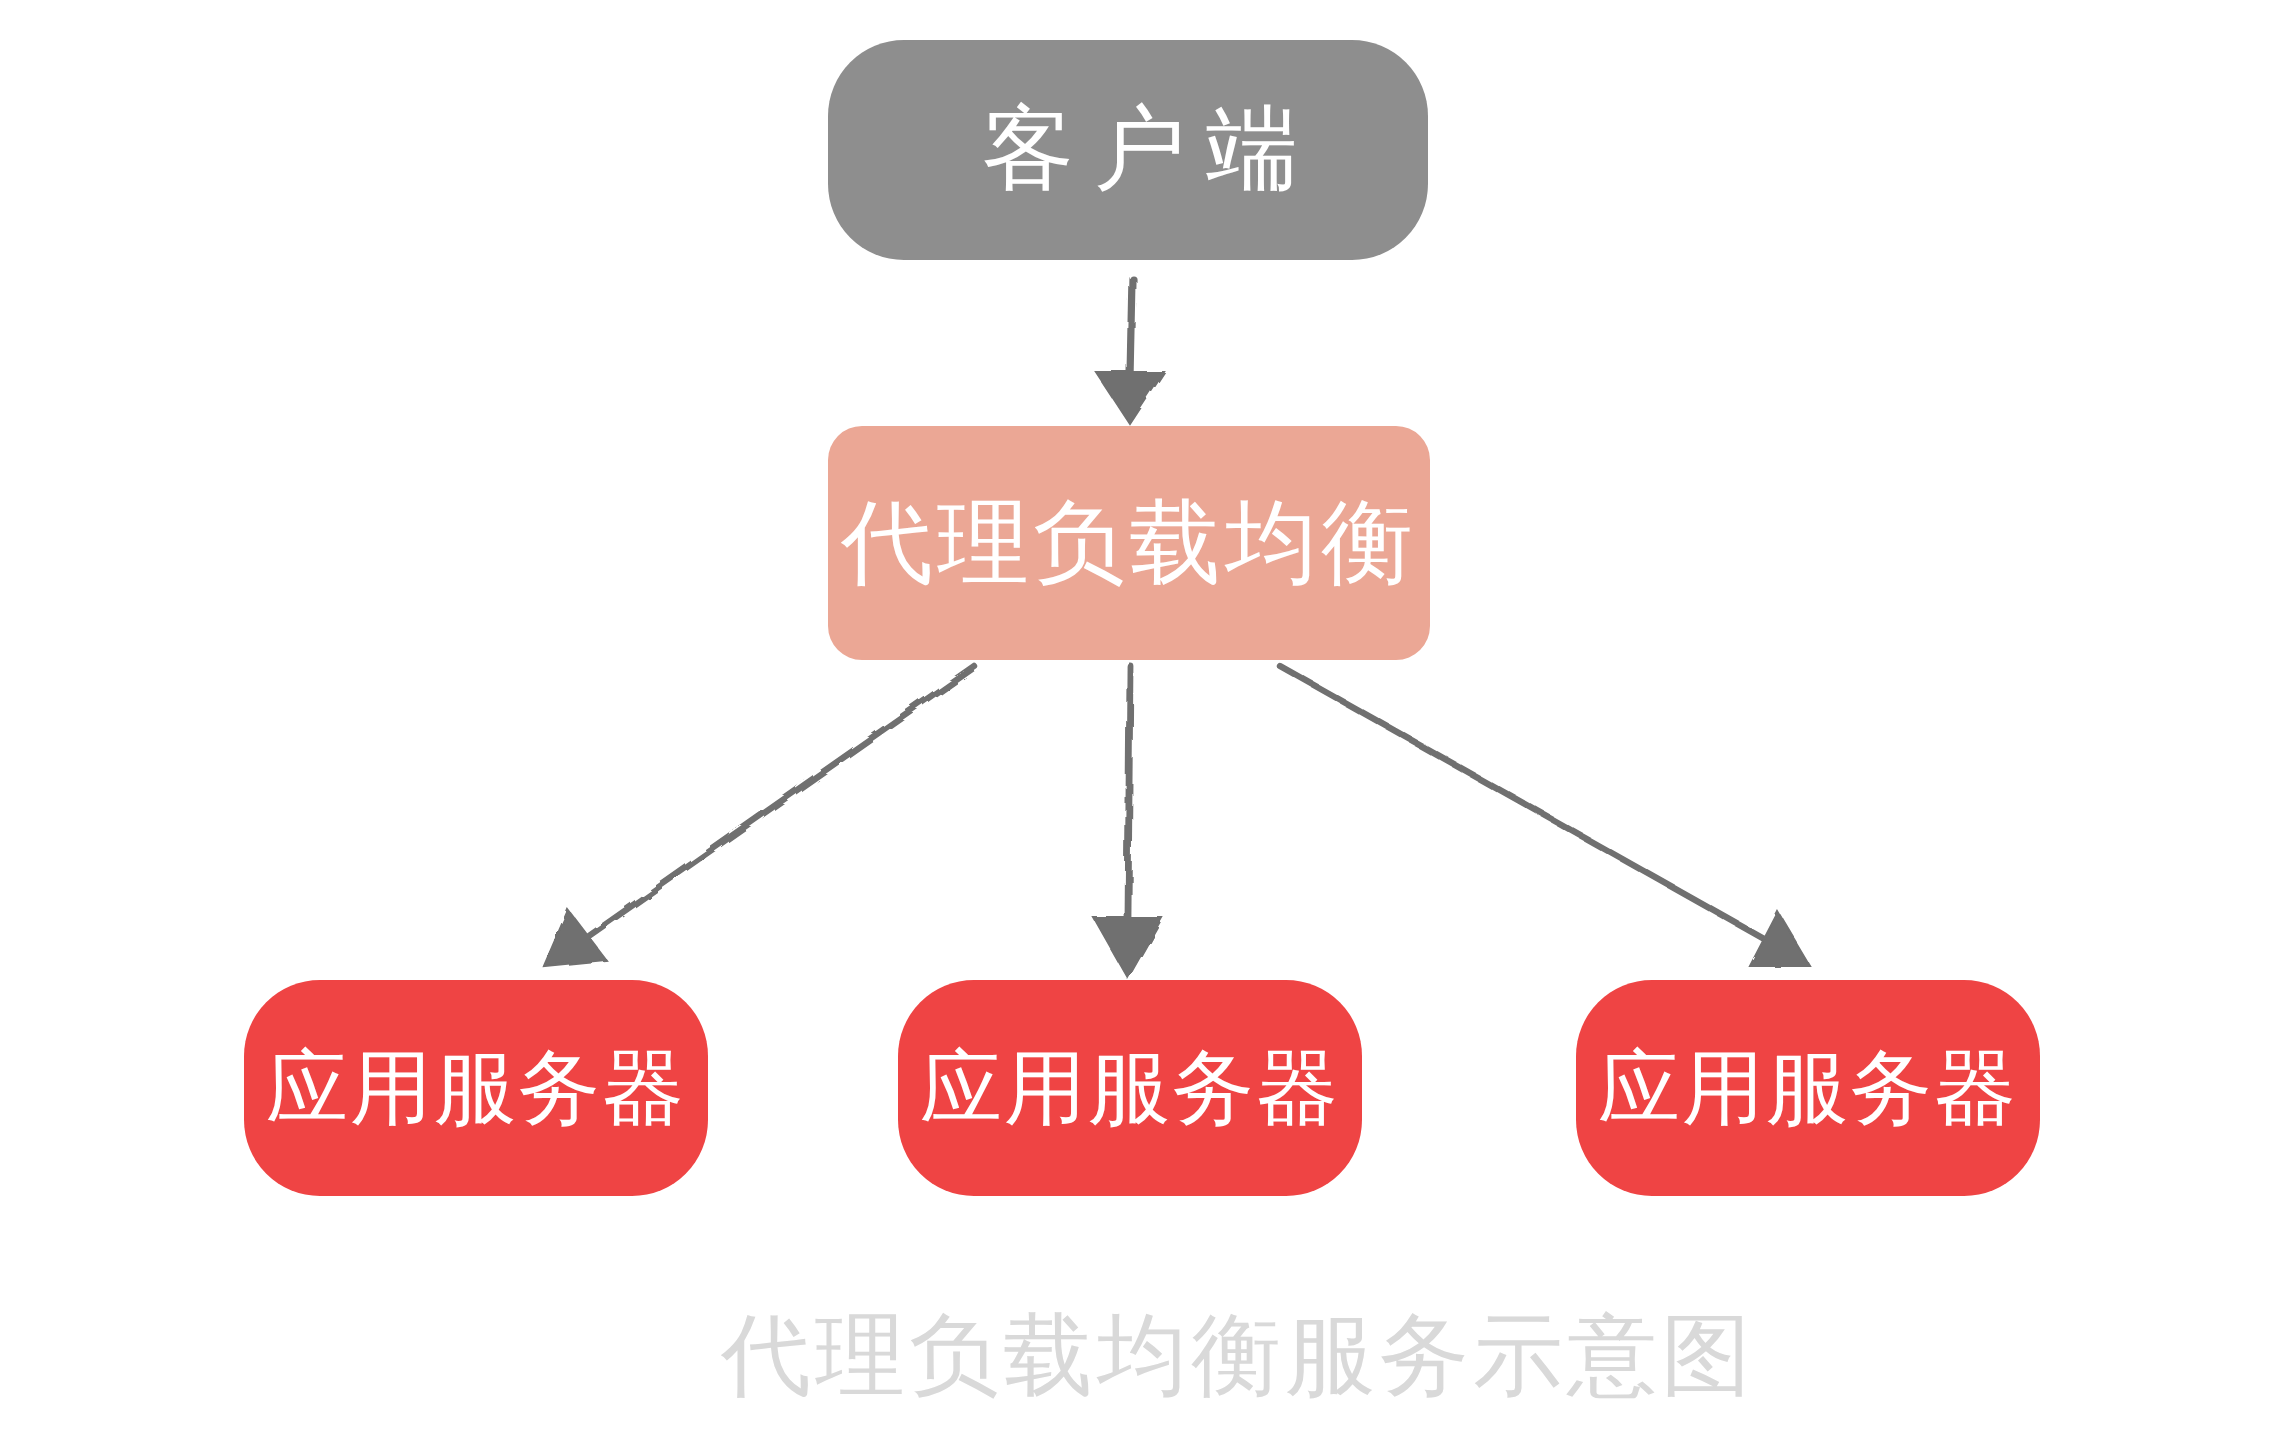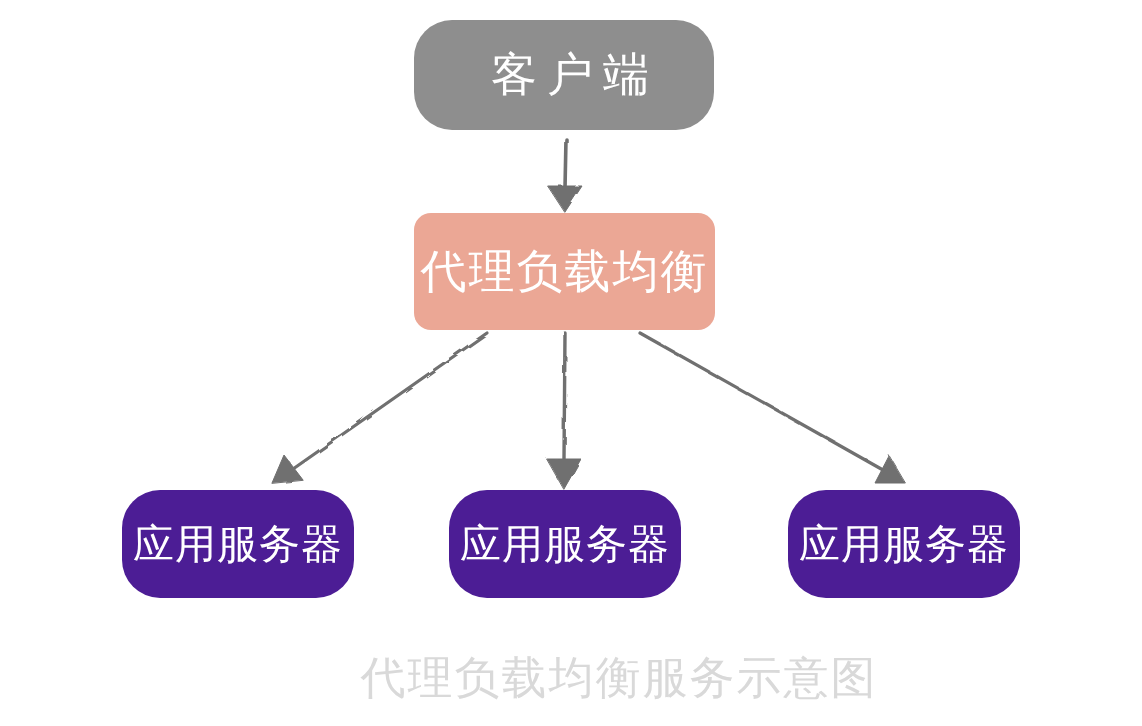--- a/index.html
+++ b/index.html
@@ -51,21 +51,21 @@
     height: 117px;
     background: #eba795;
     font-size: 46px;
     letter-spacing: 2px;
     border-radius: 17px;
   }
   .node-app {
     top: 490px;
     width: 232px;
     height: 108px;
-    background: #4c1d95;
+    background: #ef4444;
     font-size: 41px;
     letter-spacing: 1px;
   }
   .node-app-1 { left: 122px; }
   .node-app-2 { left: 449px; }
   .node-app-3 { left: 788px; }
   .caption {
     position: absolute;
     left: 0;
     top: 648px;

